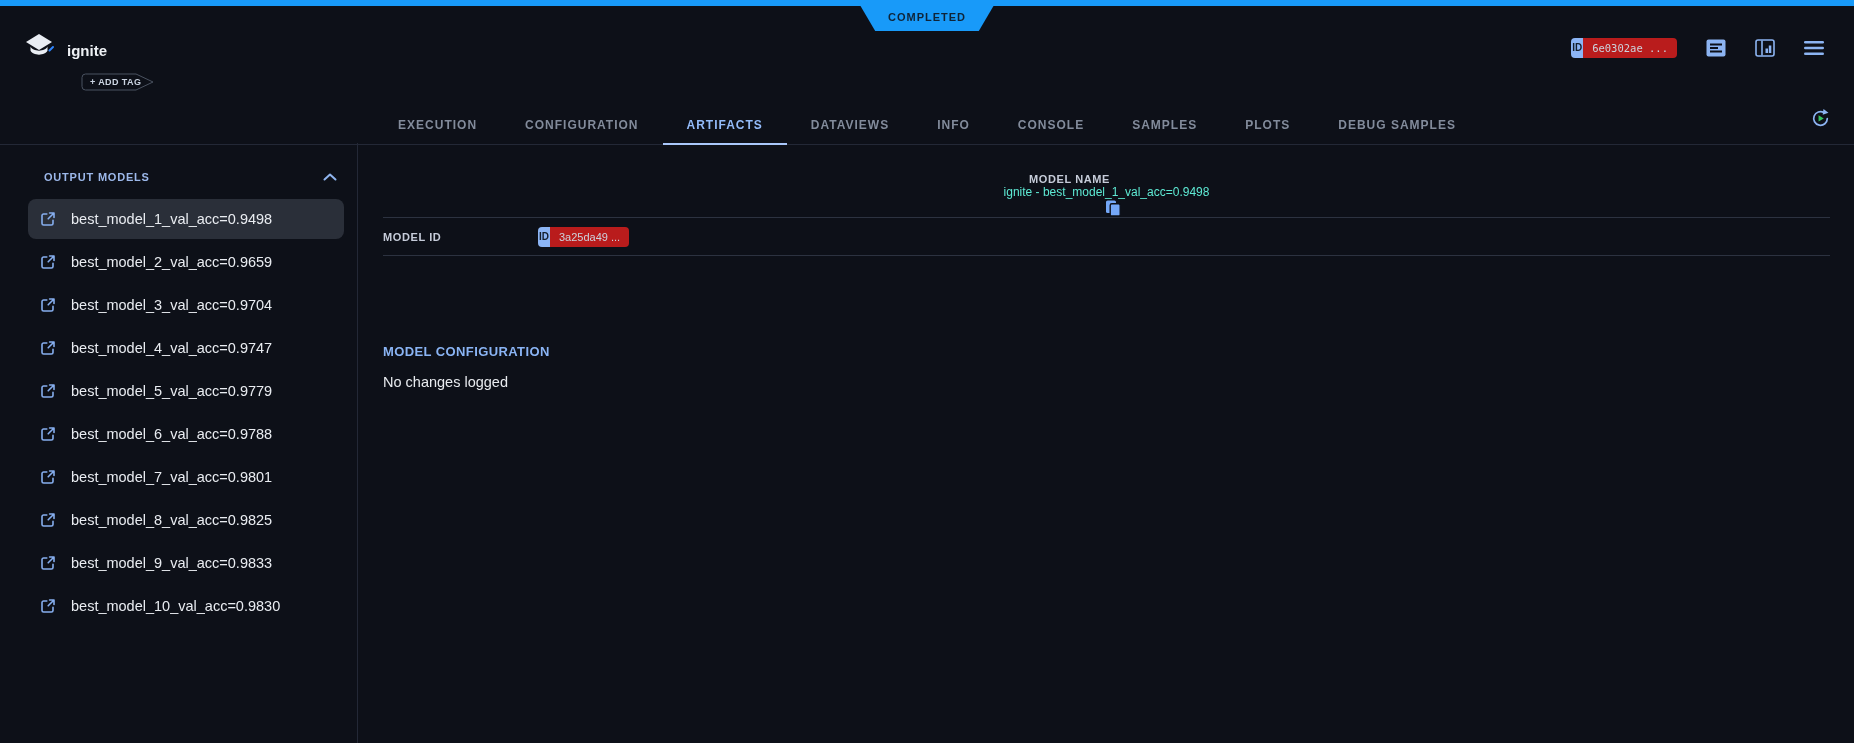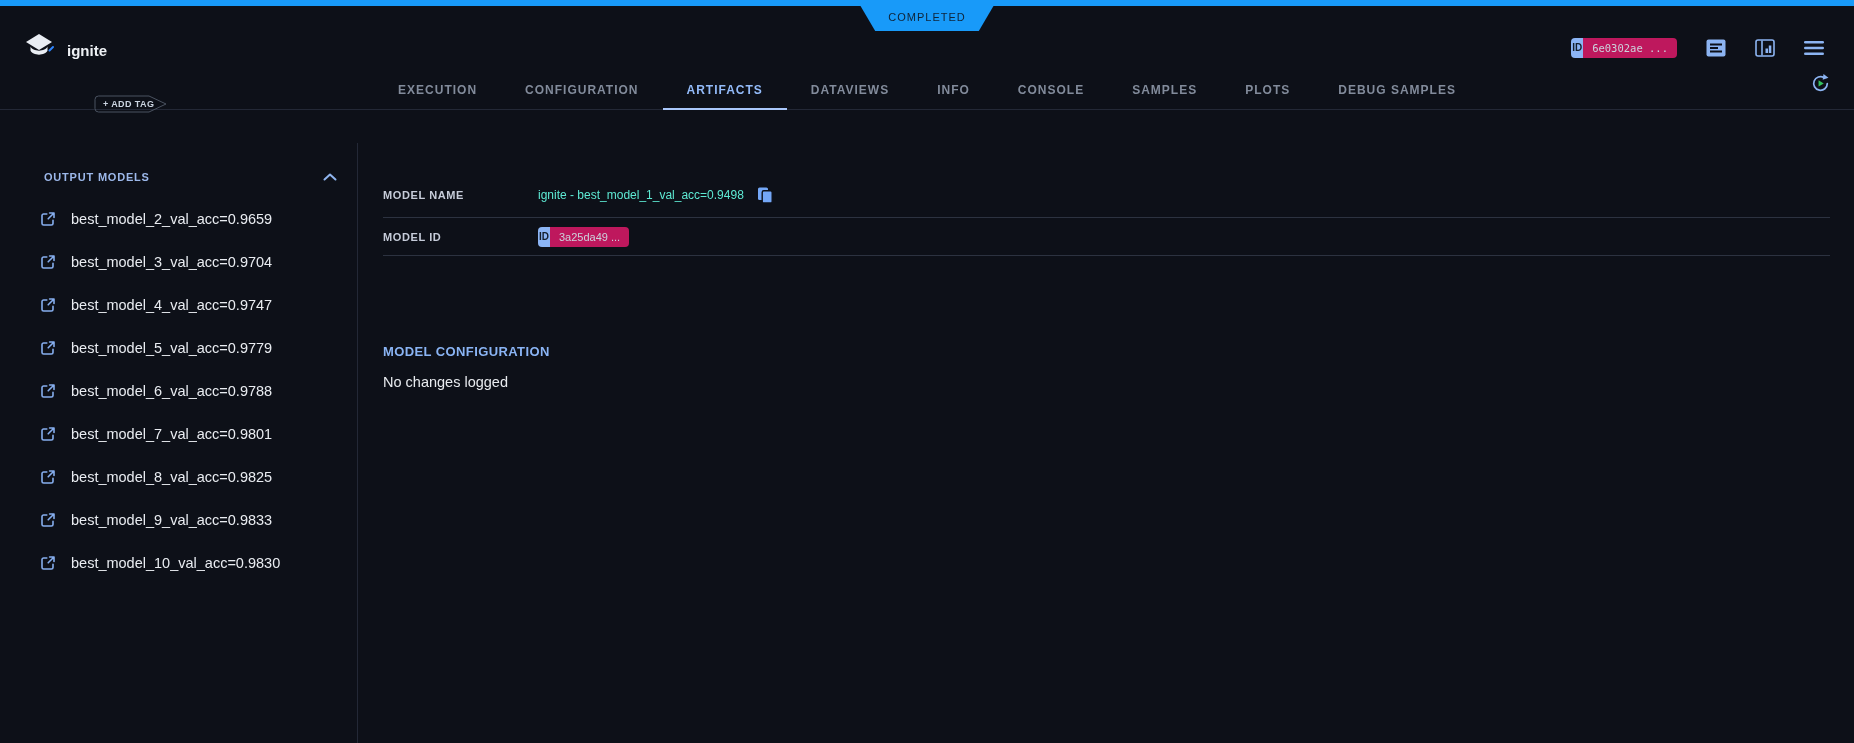--- a/index.html
+++ b/index.html
@@ -4,37 +4,37 @@
 <style>
   html,body{margin:0;padding:0;background:#0d1018;}
   .app{position:relative;width:1854px;height:743px;background:#0d1018;overflow:hidden;
        font-family:"Liberation Sans",sans-serif;-webkit-font-smoothing:antialiased;}
 
   
   .topbar{position:absolute;top:0;left:0;right:0;height:6px;background:#189af9;z-index:5;}
   .ribbon{position:absolute;top:0;left:50%;transform:translateX(-50%);width:140px;height:31px;
           background:#189af9;clip-path:polygon(0 0,100% 0,87% 100%,13% 100%);
           display:flex;align-items:center;justify-content:center;box-sizing:border-box;padding-top:3px;
-          font-size:11px;font-weight:normal;letter-spacing:1px;color:#0f2438;z-index:6;}
-
-  
-  .header{position:absolute;top:6px;left:0;right:0;height:104px;box-sizing:border-box;
+          font-size:11px;font-weight:bold;letter-spacing:1px;color:#0f2438;z-index:6;}
+
+  
+  .header{position:absolute;top:6px;left:0;right:0;height:139px;box-sizing:border-box;
           border-bottom:1px solid #232836;}
   .logo{position:absolute;left:22px;top:27px;width:34px;height:30px;}
   .exp-title{position:absolute;left:67px;top:36px;font-size:15px;font-weight:bold;color:#eef1f5;}
-  .add-tag{position:absolute;left:94px;top:67px;width:74px;height:18px;cursor:pointer;margin-top:22px;}
+  .add-tag{position:absolute;left:81px;top:67px;width:74px;height:18px;cursor:pointer;}
   .add-tag svg{position:absolute;inset:0;}
   .add-tag span{position:absolute;left:9px;top:0;height:18px;line-height:18px;
                 font-size:9px;font-weight:bold;letter-spacing:.4px;color:#ccd5e2;}
 
   .header-actions{position:absolute;right:30px;top:32px;display:flex;align-items:center;gap:29px;}
   .chip{display:inline-flex;align-items:stretch;font-size:11px;line-height:14px;}
   .chip-id{background:#8cb5f5;color:#141f2d;font-weight:bold;font-size:10px;
            padding:3px 1px;border-radius:4px 0 0 4px;display:flex;align-items:center;}
-  .chip-val{background:#be185d;color:#ccd2dc;padding:3px 9px;border-radius:0 4px 4px 0;
+  .chip-val{background:#b91c1c;color:#ccd2dc;padding:3px 9px;border-radius:0 4px 4px 0;
             font-family:"DejaVu Sans Mono",monospace;font-size:10.5px;display:flex;align-items:center;cursor:pointer;}
   .icon-btn{display:flex;align-items:center;justify-content:center;cursor:pointer;}
 
   
   .tab-bar{position:absolute;left:0;right:0;bottom:-1px;display:flex;justify-content:center;}
   .tab{padding:15px 24px 11px;font-size:12px;font-weight:bold;letter-spacing:1px;color:#828b9b;
        border-bottom:2px solid transparent;cursor:pointer;white-space:nowrap;}
   .tab.active{color:#93bbf9;border-bottom-color:#a9c7fa;}
   .refresh{position:absolute;right:22px;bottom:10px;cursor:pointer;}
 
@@ -46,21 +46,21 @@
   .collapse-btn{cursor:pointer;display:flex;align-items:center;}
   .model-list{margin-top:16px;}
   .model-item{display:flex;align-items:center;height:40px;margin:0 13px 3px 4px;border-radius:8px;
               padding-left:12px;gap:15px;font-size:14.5px;color:#e9ecf1;cursor:pointer;}
   .model-item.selected{background:#2a2f39;}
   .ext{display:flex;align-items:center;}
 
   
   .main{flex:1;box-sizing:border-box;padding:0 24px 0 25px;}
   .kv-row{display:flex;align-items:center;}
-  .kv-row.name{margin-top:30px;height:44px;}
+  .kv-row.name{margin-top:30px;height:44px;flex-direction:column;}
   .kv-row.id{height:37px;}
   .kv-label{width:155px;flex:none;font-size:11px;font-weight:bold;letter-spacing:.6px;color:#c6ccd9;}
   .kv-link{font-size:12px;color:#5eead4;cursor:pointer;}
   .copy-btn{margin-left:12px;display:flex;align-items:center;cursor:pointer;}
   .divider{height:1px;background:#2c3240;}
   .config-section{margin-top:88px;}
   .config-title{font-size:13px;font-weight:bold;letter-spacing:.4px;color:#8ab4f4;}
   .config-empty{margin-top:15px;font-size:14.5px;color:#e8ebef;}
 </style>
 </head>
@@ -144,20 +144,29 @@
     <div class="sidebar">
       <div class="sidebar-header">
         <span class="sidebar-title">OUTPUT MODELS</span>
         <span class="collapse-btn">
           <svg width="14" height="8" viewBox="0 0 14 8">
             <polyline points="1.5,6.5 7,1.5 12.5,6.5" fill="none" stroke="#8fb4ee" stroke-width="2" stroke-linecap="round" stroke-linejoin="round"></polyline>
           </svg>
         </span>
       </div>
       <div class="model-list">
+          <div class="model-item selected">
+    <span class="ext">
+      <svg width="16" height="16" viewBox="0 0 16 16">
+        <path d="M13 9.2 V12.4 A1.6 1.6 0 0 1 11.4 14 H3.6 A1.6 1.6 0 0 1 2 12.4 V4.6 A1.6 1.6 0 0 1 3.6 3 H6.8" fill="none" stroke="#86aeee" stroke-width="1.6" stroke-linecap="round"></path>
+        <path d="M9.6 2 H14 V6.4 M14 2 L8.2 7.8" fill="none" stroke="#86aeee" stroke-width="1.6" stroke-linecap="round" stroke-linejoin="round"></path>
+      </svg>
+    </span>
+    <span>best_model_1_val_acc=0.9498</span>
+  </div>
           <div class="model-item">
     <span class="ext">
       <svg width="16" height="16" viewBox="0 0 16 16">
         <path d="M13 9.2 V12.4 A1.6 1.6 0 0 1 11.4 14 H3.6 A1.6 1.6 0 0 1 2 12.4 V4.6 A1.6 1.6 0 0 1 3.6 3 H6.8" fill="none" stroke="#86aeee" stroke-width="1.6" stroke-linecap="round"></path>
         <path d="M9.6 2 H14 V6.4 M14 2 L8.2 7.8" fill="none" stroke="#86aeee" stroke-width="1.6" stroke-linecap="round" stroke-linejoin="round"></path>
       </svg>
     </span>
     <span>best_model_2_val_acc=0.9659</span>
   </div>
           <div class="model-item">

